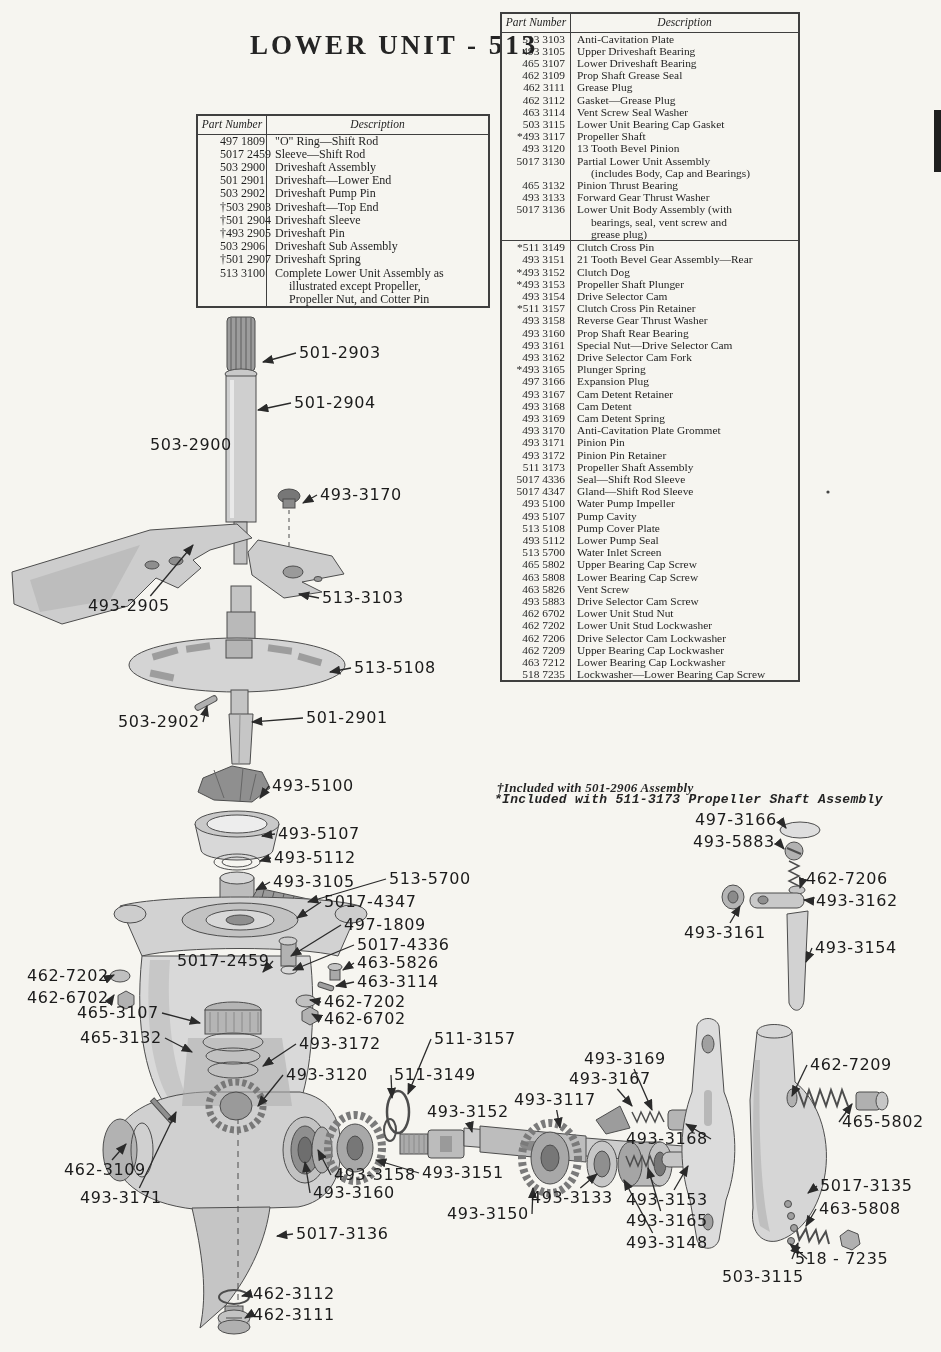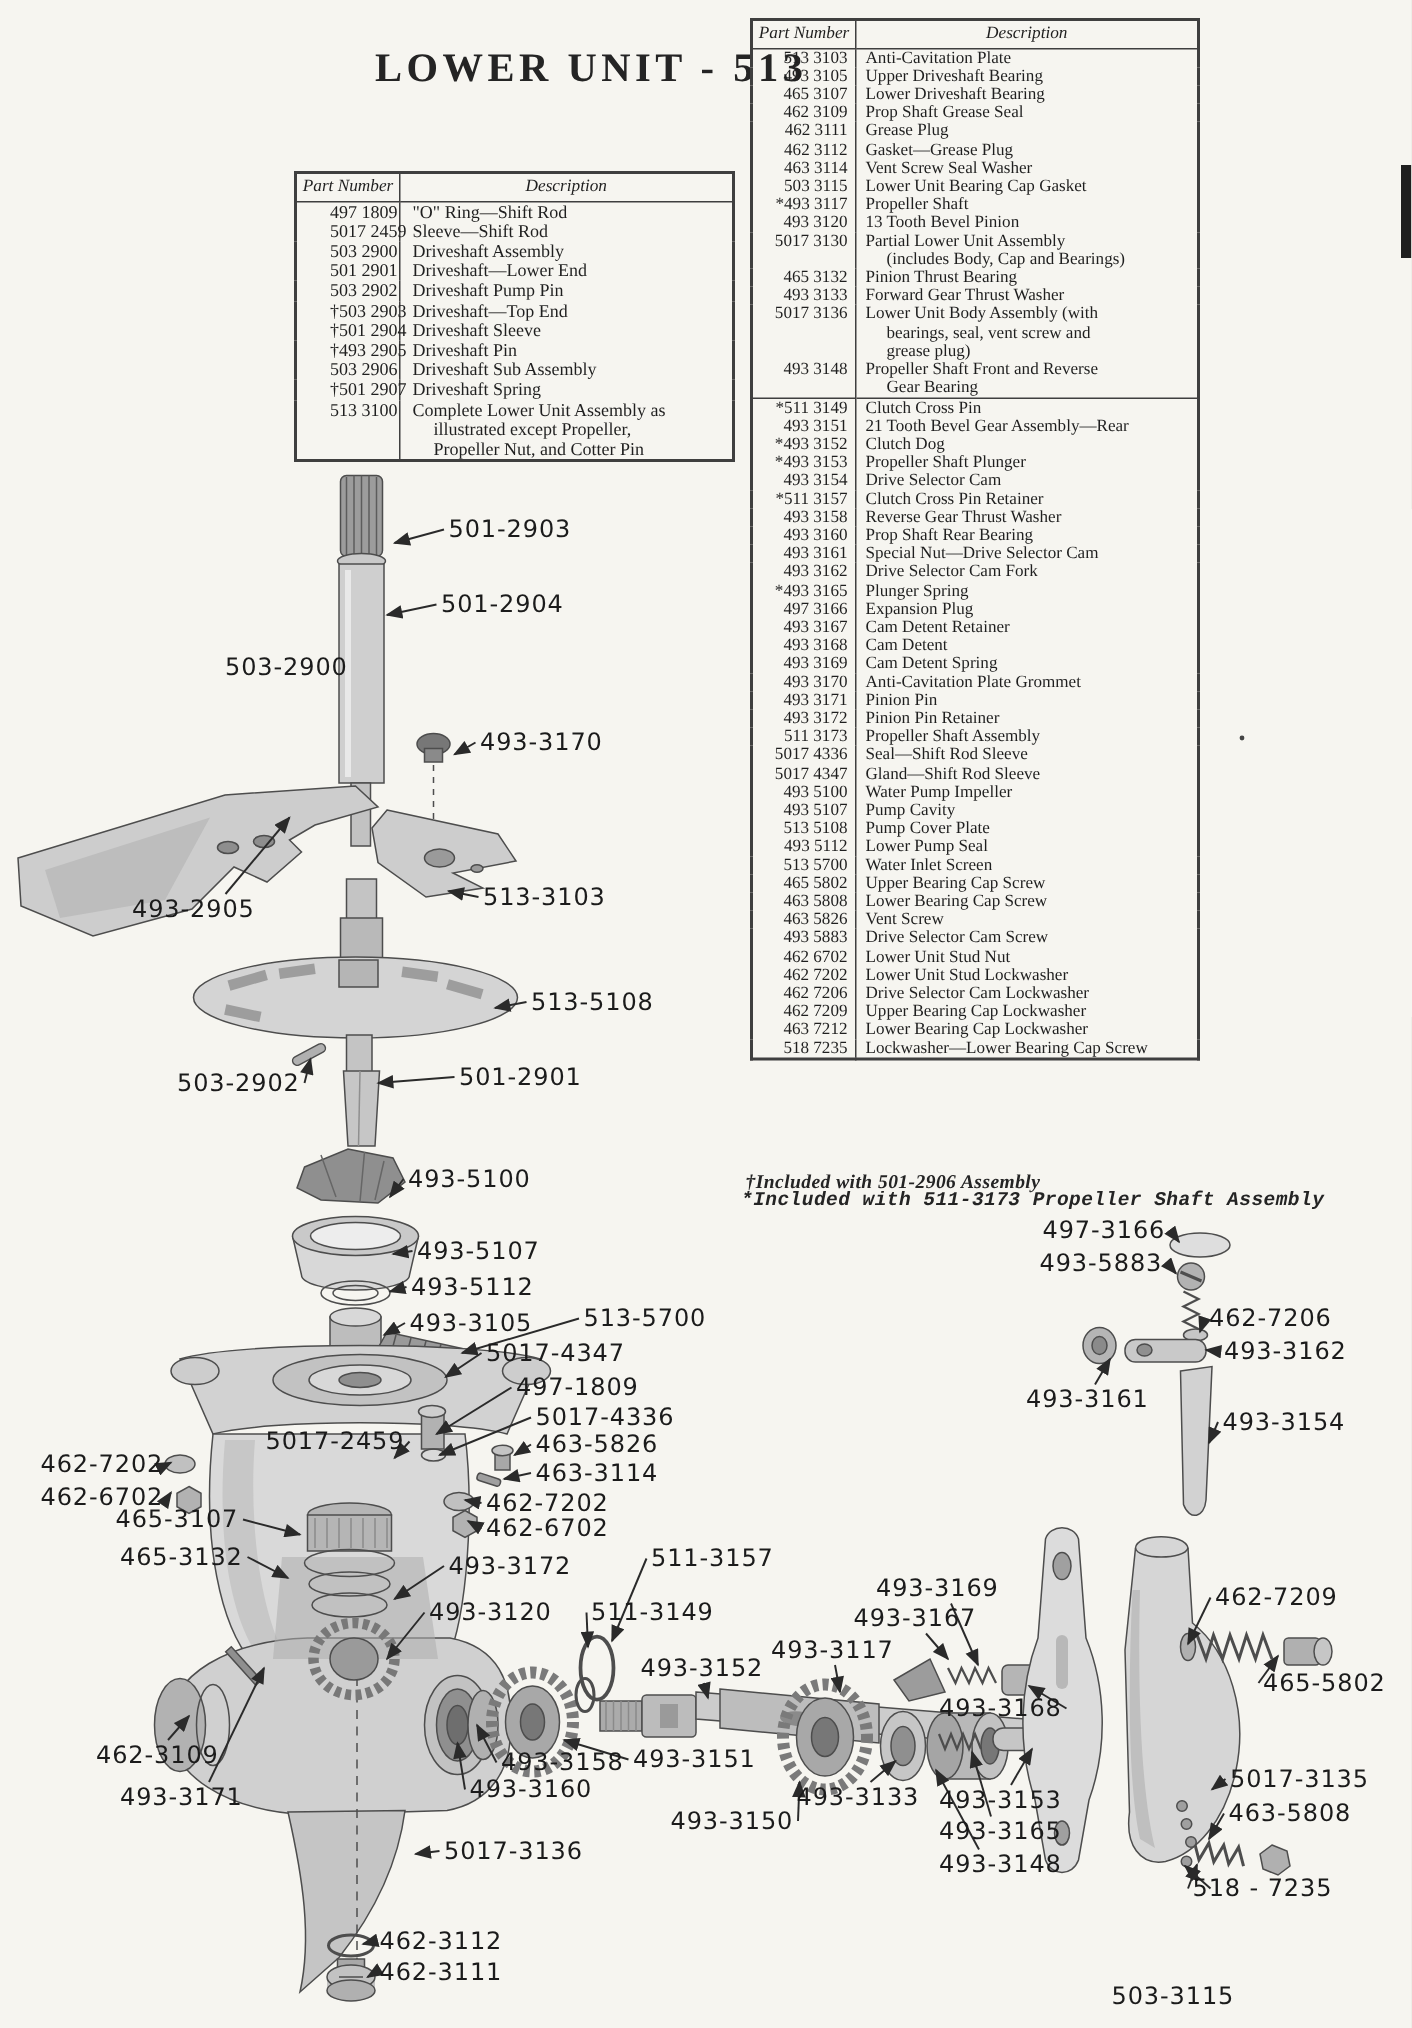--- a/index.html
+++ b/index.html
@@ -382,25 +382,20 @@
         <tr>
           <td class="part">493 3133</td>
           <td class="desc">Forward Gear Thrust Washer</td>
         </tr>
         <tr>
           <td class="part">5017 3136</td>
           <td class="desc">Lower Unit Body Assembly (with
 bearings, seal, vent screw and
 grease plug)</td>
         </tr>
-        <tr>
-          <td class="part">493 3148</td>
-          <td class="desc">Propeller Shaft Front and Reverse
-Gear Bearing</td>
-        </tr>
         <tr class="rule-above">
           <td class="part">*511 3149</td>
           <td class="desc">Clutch Cross Pin</td>
         </tr>
         <tr>
           <td class="part">493 3151</td>
           <td class="desc">21 Tooth Bevel Gear Assembly—Rear</td>
         </tr>
         <tr>
           <td class="part">*493 3152</td>
@@ -588,21 +583,21 @@
       <div class="callout" style="left: 531px; top: 1190px;">493-3133</div>
       <div class="callout" style="left: 447px; top: 1206px;">493-3150</div>
       <div class="callout" style="left: 296px; top: 1226px;">5017-3136</div>
       <div class="callout" style="left: 64px; top: 1162px;">462-3109</div>
       <div class="callout" style="left: 80px; top: 1190px;">493-3171</div>
       <div class="callout" style="left: 253px; top: 1286px;">462-3112</div>
       <div class="callout" style="left: 253px; top: 1307px;">462-3111</div>
       <div class="callout" style="left: 626px; top: 1192px;">493-3153</div>
       <div class="callout" style="left: 626px; top: 1213px;">493-3165</div>
       <div class="callout" style="left: 626px; top: 1235px;">493-3148</div>
-      <div class="callout" style="left: 722px; top: 1323px; margin-left: 19px;">503-3115</div>
+      <div class="callout" style="left: 722px; top: 1269px;">503-3115</div>
       <div class="callout" style="left: 795px; top: 1251px; text-align: right;">518 - 7235</div>
       <div class="callout" style="left: 820px; top: 1178px;">5017-3135</div>
       <div class="callout" style="left: 819px; top: 1201px;">463-5808</div>
       <div class="callout" style="left: 695px; top: 812px;">497-3166</div>
       <div class="callout" style="left: 693px; top: 834px;">493-5883</div>
       <div class="callout" style="left: 806px; top: 871px;">462-7206</div>
       <div class="callout" style="left: 816px; top: 893px;">493-3162</div>
       <div class="callout" style="left: 684px; top: 925px;">493-3161</div>
       <div class="callout" style="left: 815px; top: 940px;">493-3154</div>
     </div>

